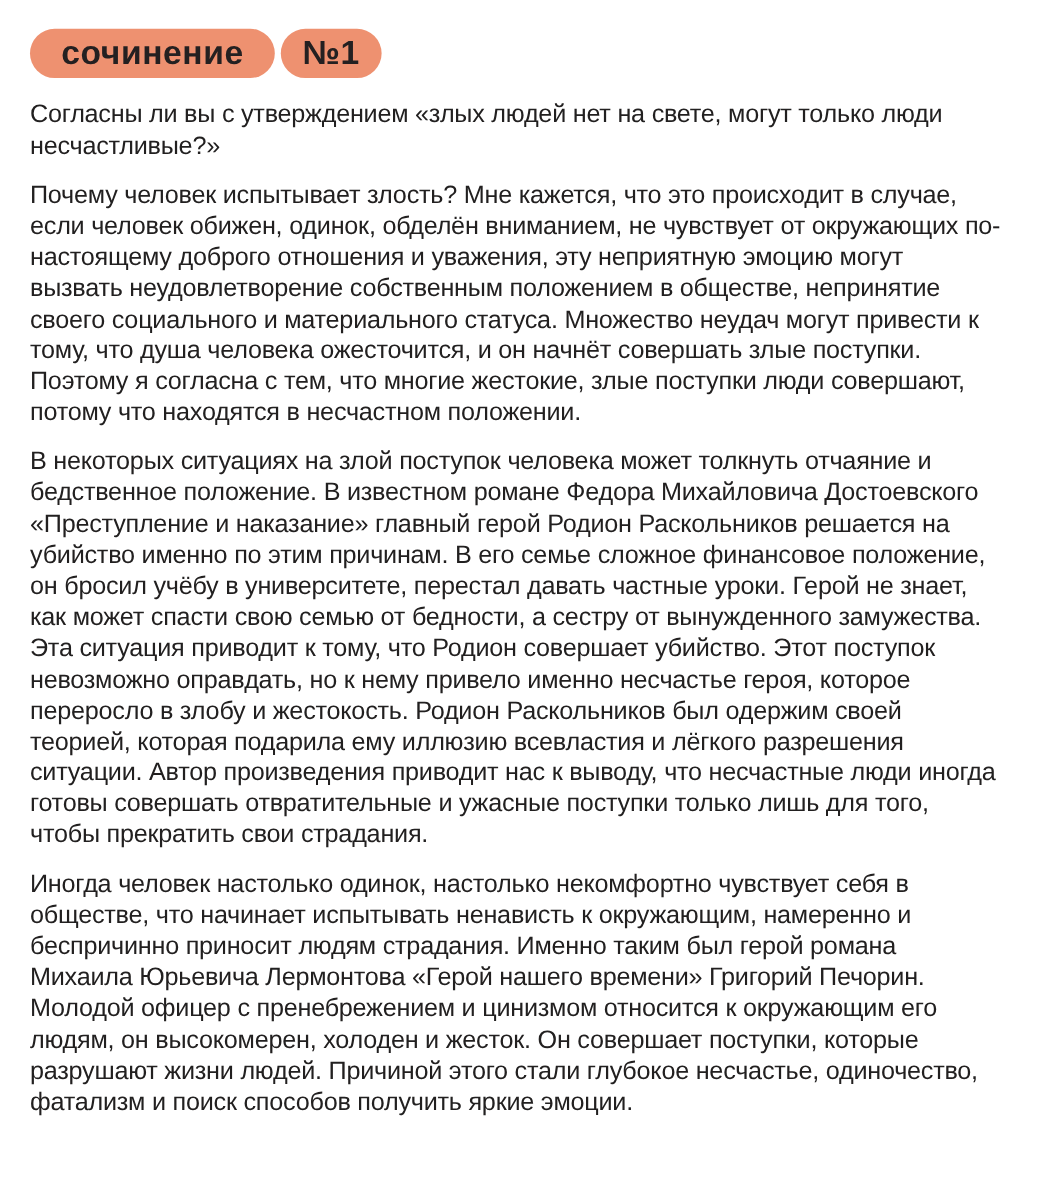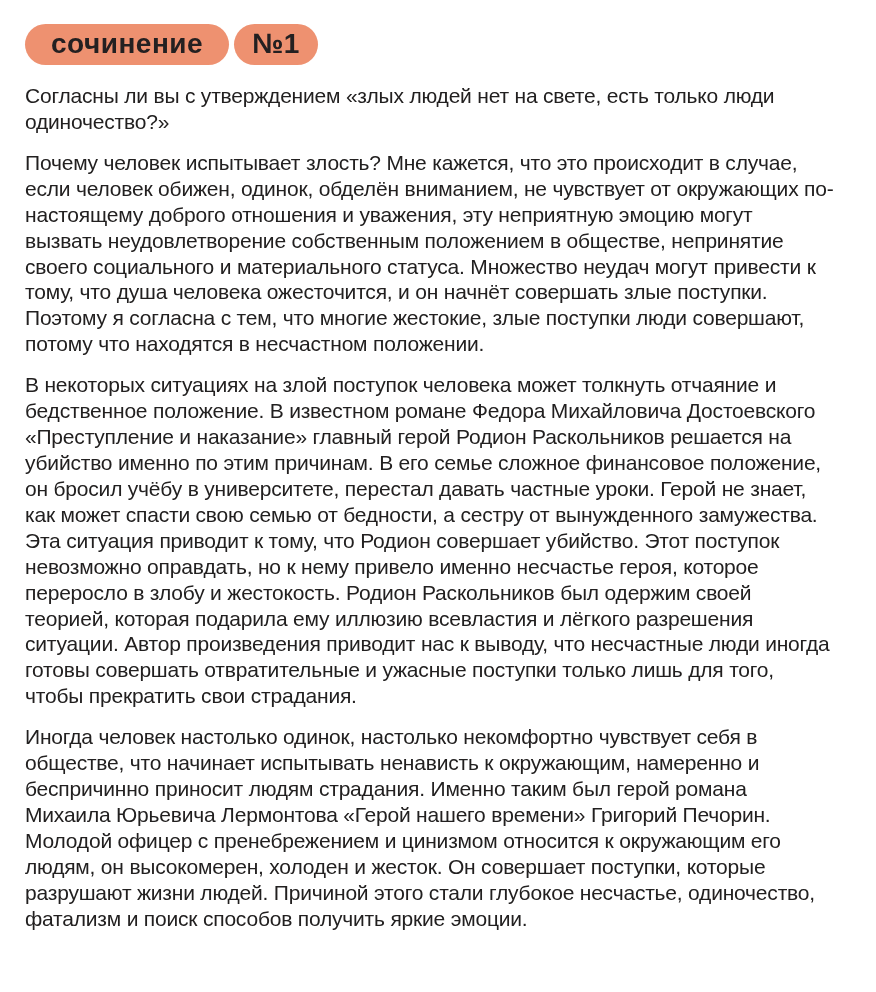--- a/index.html
+++ b/index.html
@@ -68,19 +68,19 @@
   <div class="badge-row">
     <div class="pill pill-title">
       <span>сочинение</span>
     </div>
     <div class="pill pill-number">
       <span>№1</span>
     </div>
   </div>
 
   <div class="essay-body">
-    <p>Согласны ли вы с утверждением «злых людей нет на свете, есть только люди одиночество?»</p>
+    <p>Согласны ли вы с утверждением «злых людей нет на свете, могут только люди несчастливые?»</p>
     <p>Почему человек испытывает злость? Мне кажется, что это происходит в случае, если человек обижен, одинок, обделён вниманием, не чувствует от окружающих по-настоящему доброго отношения и уважения, эту неприятную эмоцию могут вызвать неудовлетворение собственным положением в обществе, непринятие своего социального и материального статуса. Множество неудач могут привести к тому, что душа человека ожесточится, и он начнёт совершать злые поступки. Поэтому я согласна с тем, что многие жестокие, злые поступки люди совершают, потому что находятся в несчастном положении.</p>
     <p>В некоторых ситуациях на злой поступок человека может толкнуть отчаяние и бедственное положение. В известном романе Федора Михайловича Достоевского «Преступление и наказание» главный герой Родион Раскольников решается на убийство именно по этим причинам. В его семье сложное финансовое положение, он бросил учёбу в университете, перестал давать частные уроки. Герой не знает, как может спасти свою семью от бедности, а сестру от вынужденного замужества. Эта ситуация приводит к тому, что Родион совершает убийство. Этот поступок невозможно оправдать, но к нему привело именно несчастье героя, которое переросло в злобу и жестокость. Родион Раскольников был одержим своей теорией, которая подарила ему иллюзию всевластия и лёгкого разрешения ситуации. Автор произведения приводит нас к выводу, что несчастные люди иногда готовы совершать отвратительные и ужасные поступки только лишь для того, чтобы прекратить свои страдания.</p>
     <p>Иногда человек настолько одинок, настолько некомфортно чувствует себя в обществе, что начинает испытывать ненависть к окружающим, намеренно и беспричинно приносит людям страдания. Именно таким был герой романа Михаила Юрьевича Лермонтова «Герой нашего времени» Григорий Печорин. Молодой офицер с пренебрежением и цинизмом относится к окружающим его людям, он высокомерен, холоден и жесток. Он совершает поступки, которые разрушают жизни людей. Причиной этого стали глубокое несчастье, одиночество, фатализм и поиск способов получить яркие эмоции.</p>
   </div>
 
 </div>
 
 </body></html>

